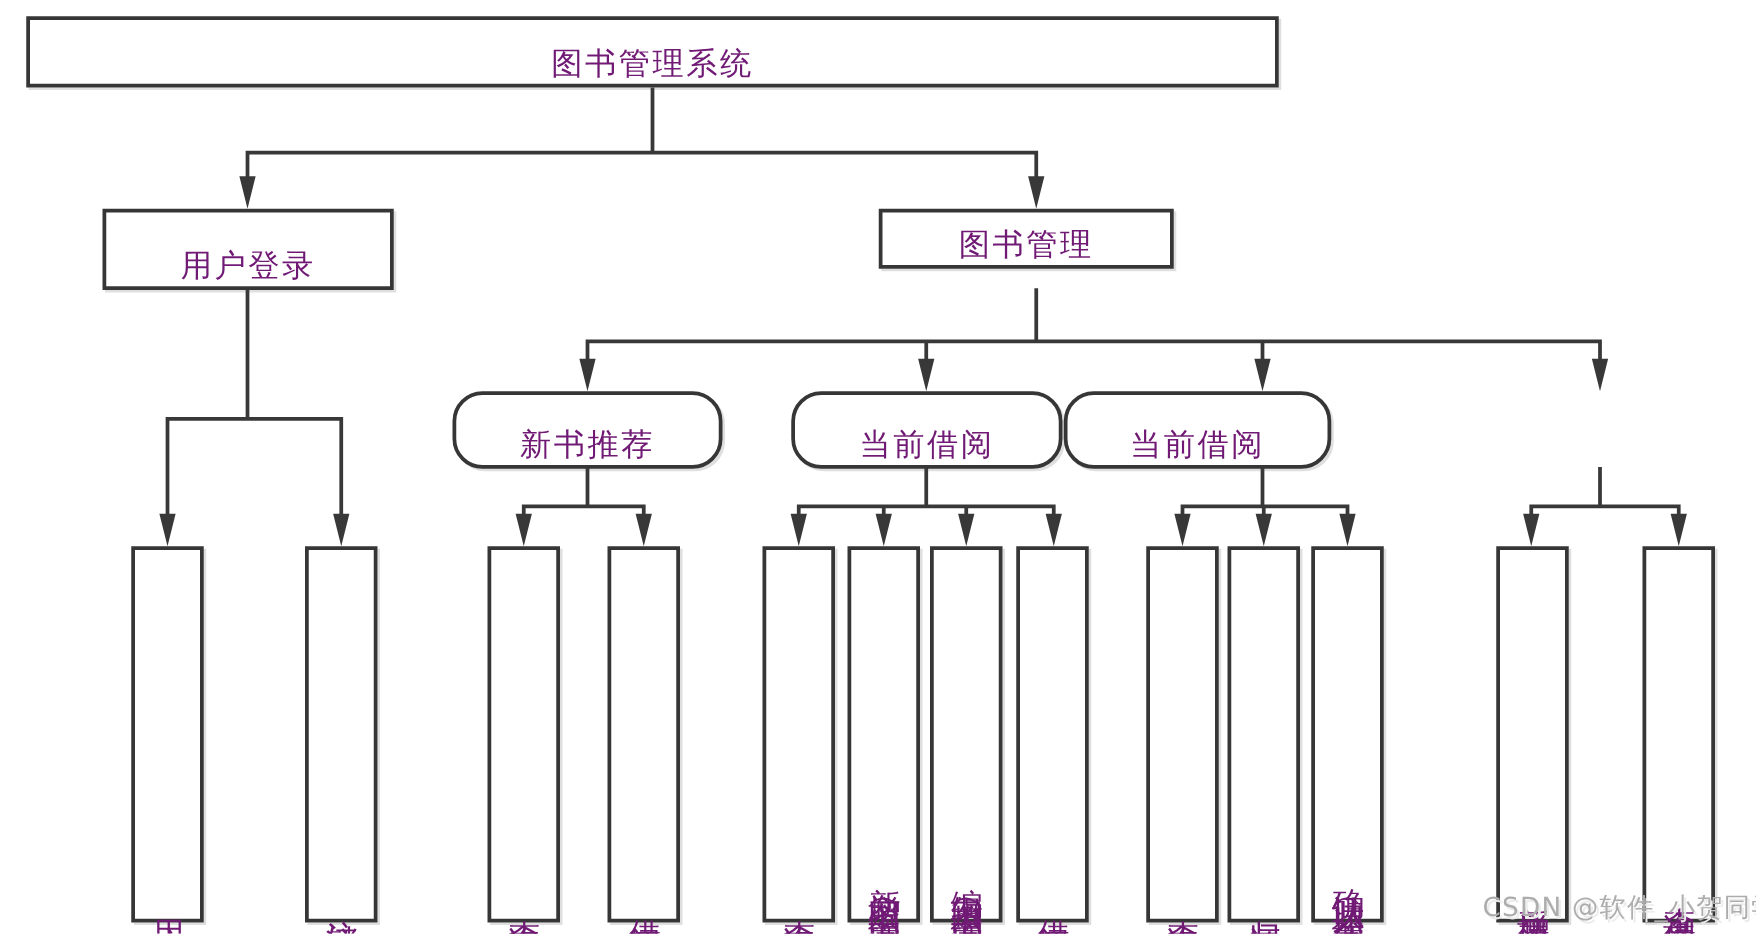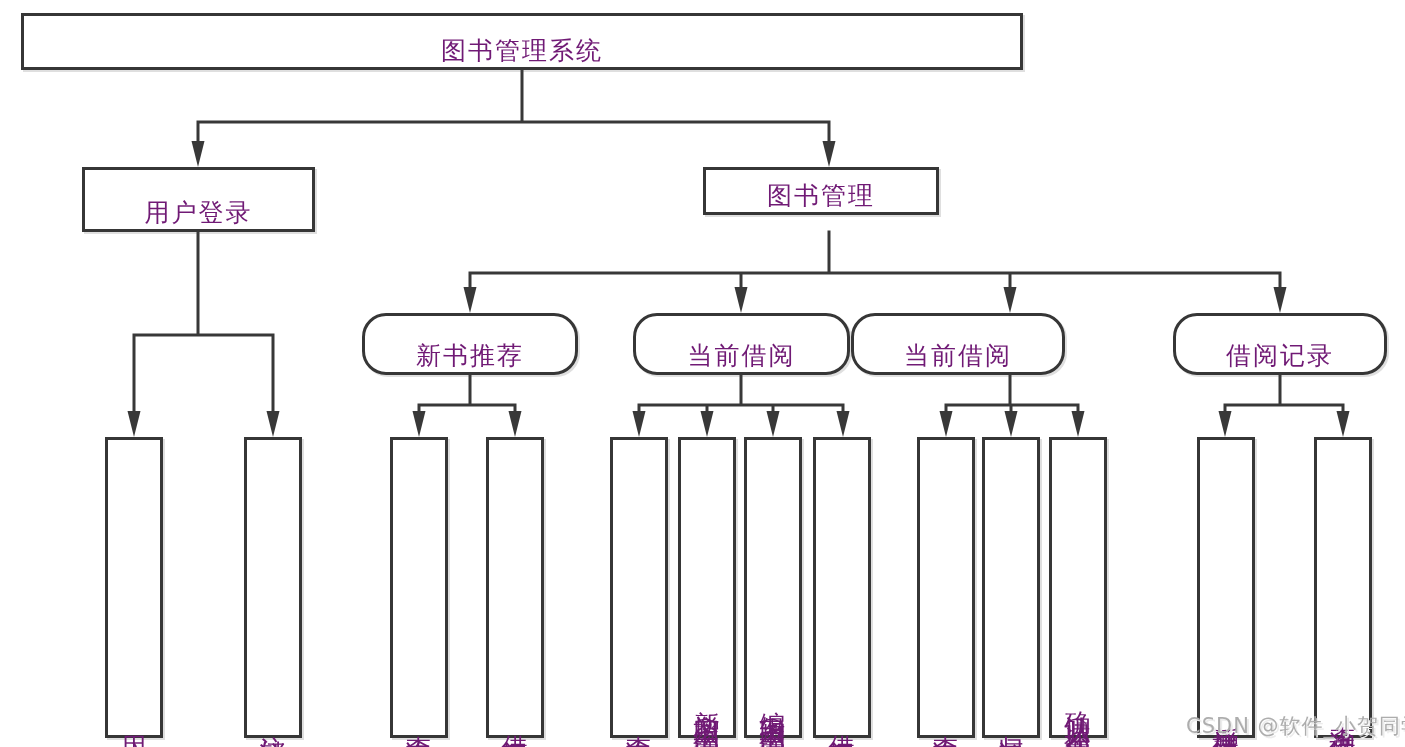--- a/index.html
+++ b/index.html
@@ -137,23 +137,20 @@
 
   <div class="node n-l3 n-l3a">
     <span>新书推荐</span>
   </div>
   <div class="node n-l3 n-l3b">
     <span>当前借阅</span>
   </div>
   <div class="node n-l3 n-l3c">
     <span>当前借阅</span>
   </div>
-  <div class="node n-l3 n-l3d">
-    <span>借阅记录</span>
-  </div>
 
   <div class="node leaf lf1">
     <span class="vtext">用户登录</span>
   </div>
   <div class="node leaf lf2">
     <span class="vtext">注销登录</span>
   </div>
   <div class="node leaf lf3">
     <span class="vtext">查询图书</span>
   </div>

